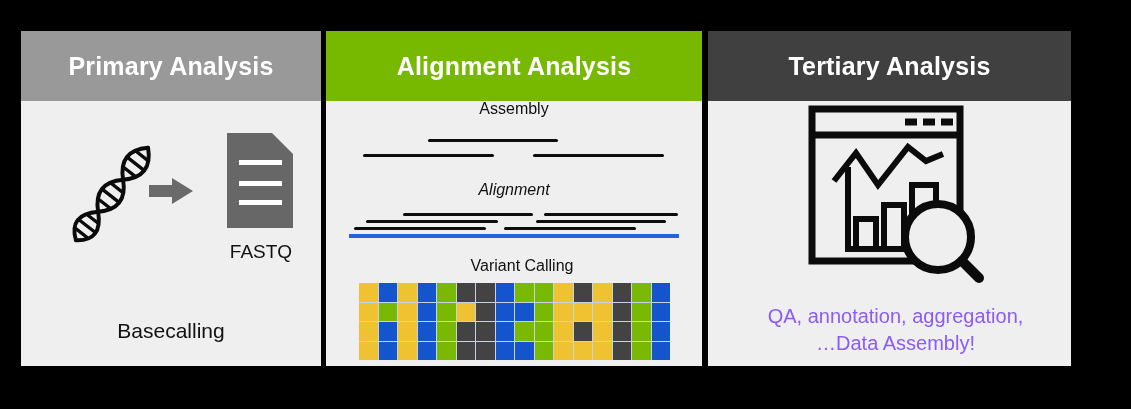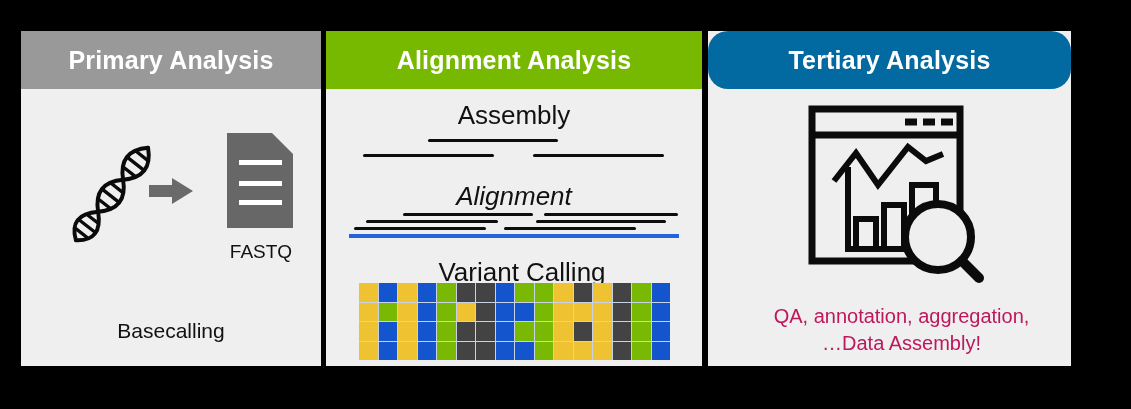--- a/index.html
+++ b/index.html
@@ -2,33 +2,33 @@
 <html><head>
 <meta charset="utf-8">
 <style>
   html,body{margin:0;padding:0;background:#000;}
   .stage{position:relative;width:1131px;height:409px;background:#000;overflow:hidden;
          font-family:"Liberation Sans",sans-serif;color:#111;}
   .panel{position:absolute;top:31px;height:335px;background:#EFEFEF;}
   #p1{left:21px;width:300px;}
   #p2{left:326px;width:376px;}
   #p3{left:708px;width:363px;}
-  .panel header{height:58px;display:flex;align-items:center;justify-content:center;}
+  .panel header{height:70px;display:flex;align-items:center;justify-content:center;}
   .panel header .ptitle{color:#fff;font-weight:bold;font-size:25px;letter-spacing:.2px;}
   .pbody{position:absolute;left:0;right:0;top:58px;bottom:0;}
   .abs{position:absolute;}
-  .slabel{position:absolute;left:0;width:100%;text-align:center;font-size:26px;color:#111;}
+  .slabel{position:absolute;left:0;width:100%;text-align:center;font-size:16px;color:#111;}
   .seg{position:absolute;height:3px;background:#0d0d0d;border-radius:2px;}
   .refline{position:absolute;height:4px;}
   .vgrid{position:absolute;display:grid;grid-template-columns:repeat(16,18.5px);
          grid-auto-rows:18.5px;gap:1px;background:#c7d2e4;}
   .vgrid .cell{width:18.5px;height:18.5px;}
   .fastq{position:absolute;text-align:center;font-size:19px;color:#111;}
   .caption{position:absolute;left:0;width:100%;text-align:center;font-size:21px;color:#111;}
-  .caption3{position:absolute;left:12px;width:100%;text-align:center;font-size:20px;line-height:27px;color:#be185d;}
+  .caption3{position:absolute;left:6px;width:100%;text-align:center;font-size:20px;line-height:27px;color:#8b5cf6;}
   .dna{position:absolute;left:60px;top:44px;transform:rotate(38deg);}
   svg{display:block;}
 </style>
 </head>
 <body>
 
 <div class="stage">
 
   <section class="panel" id="p1">
     <header style="background: rgb(153, 153, 153);">
@@ -153,21 +153,21 @@
           <div class="cell" style="background: rgb(239, 194, 49);"></div>
           <div class="cell" style="background: rgb(239, 194, 49);"></div>
           <div class="cell" style="background: rgb(67, 67, 67);"></div>
           <div class="cell" style="background: rgb(121, 184, 3);"></div>
           <div class="cell" style="background: rgb(20, 85, 206);"></div>
         </div>
     </div>
   </section>
 
   <section class="panel" id="p3">
-    <header style="background: #0369a1; border-radius: 20px;">
+    <header style="background: #404040;">
       <span class="ptitle">Tertiary Analysis</span>
     </header>
     <div class="pbody">
 
       <svg class="abs" style="left:96px;top:14px;" width="182" height="182" viewBox="0 0 182 182">
         <g fill="none" stroke="#0b0b0b" stroke-width="7">
           <rect x="8" y="6" width="148" height="152"></rect>
           <line x1="8" y1="32" x2="156" y2="32"></line>
           <line x1="101" y1="19" x2="113" y2="19"></line>
           <line x1="119" y1="19" x2="131" y2="19"></line>

